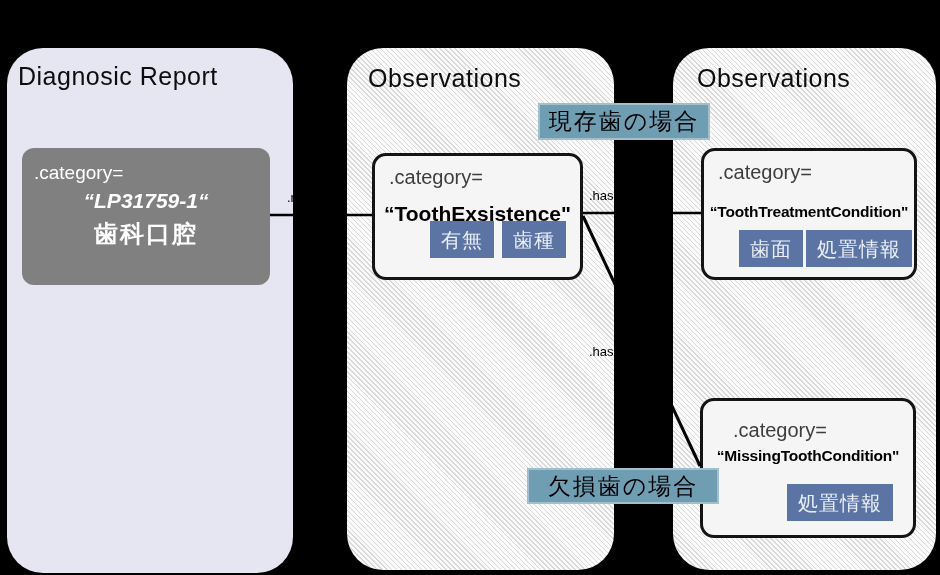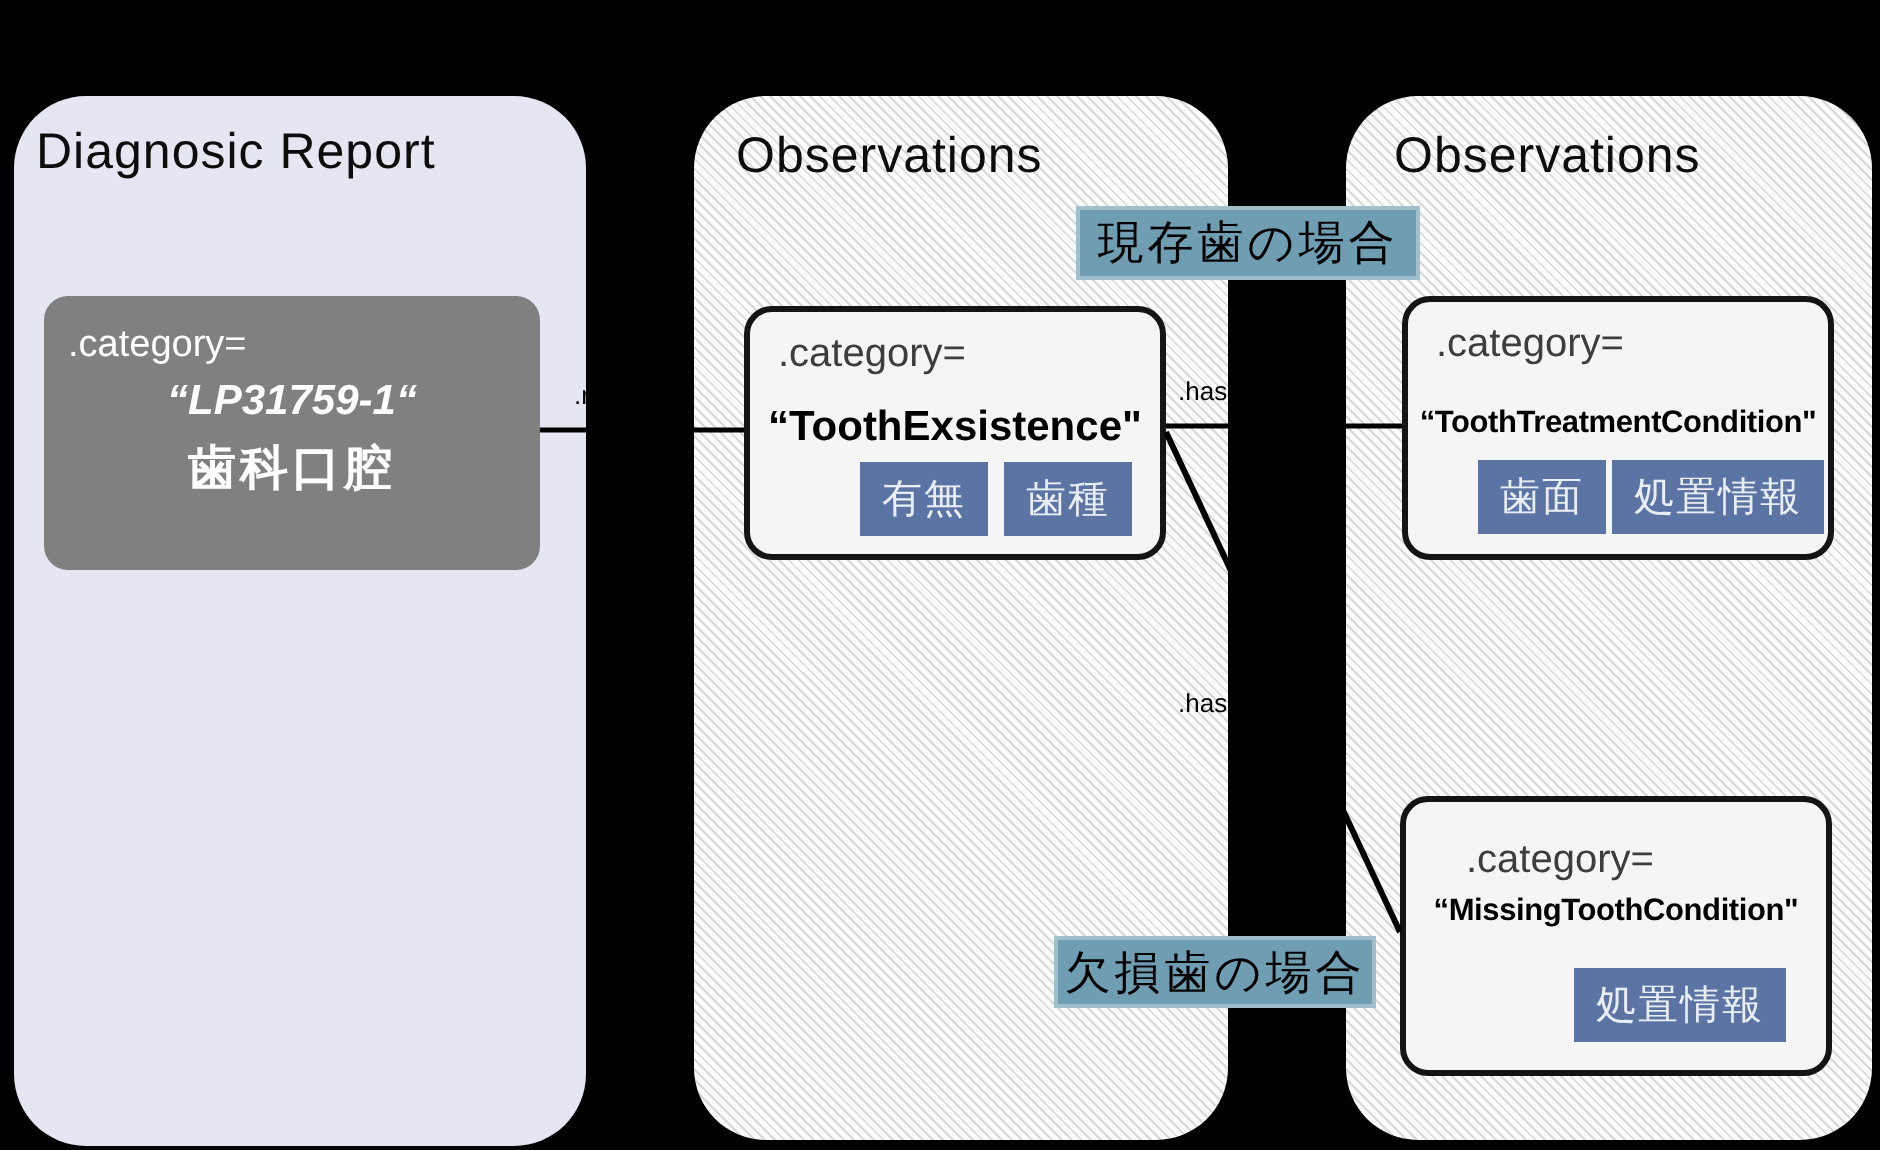--- a/index.html
+++ b/index.html
@@ -53,40 +53,40 @@
   }
   #node-missing-tooth .cat-label{left:30px;top:18px;}
   .cat-value{
     position:absolute;left:0;right:0;
     font-weight:bold;color:#000;white-space:nowrap;text-align:center;
   }
   #node-tooth-exsistence .cat-value{top:46px;font-size:21px;}
   #node-tooth-treatment .cat-value{top:52px;font-size:15.5px;letter-spacing:-0.2px;}
   #node-missing-tooth .cat-value{top:46px;font-size:15.5px;letter-spacing:-0.2px;}
   .tag-row{position:absolute;display:flex;gap:8px;}
-  #node-tooth-exsistence .tag-row{right:14px;bottom:9px;align-items:flex-end;}
+  #node-tooth-exsistence .tag-row{right:14px;bottom:19px;align-items:flex-end;}
   #node-tooth-treatment .tag-row{left:35px;bottom:10px;gap:3px;}
   #node-missing-tooth .tag-row{right:20px;bottom:14px;}
   .tag{
     background:#5b74a4;color:#e9eef5;
     font-size:20px;line-height:1;
     padding:9px 11px 8px 11px;
     white-space:nowrap;letter-spacing:1px;
   }
 
   
   .callout{
     position:absolute;z-index:10;
     background:#6f9db2;border:2px solid rgba(255,255,255,0.35);
     box-sizing:border-box;
     display:flex;align-items:center;justify-content:center;
     color:#000000;font-size:23px;letter-spacing:2px;white-space:nowrap;
   }
   #callout-existing{left:538px;top:103px;width:172px;height:37px;}
-  #callout-missing{left:527px;top:468px;width:161px;height:36px;}
+  #callout-missing{left:527px;top:468px;width:192px;height:36px;}
 
   
   .edge-label{
     position:absolute;z-index:5;
     font-size:13px;font-weight:normal;color:#000;
     white-space:nowrap;line-height:1;
   }
   #edge-label-result{left:287px;top:191px;}
   #edge-label-hasmember-top{left:589px;top:189px;}
   #edge-label-hasmember-bottom{left:589px;top:345px;}

